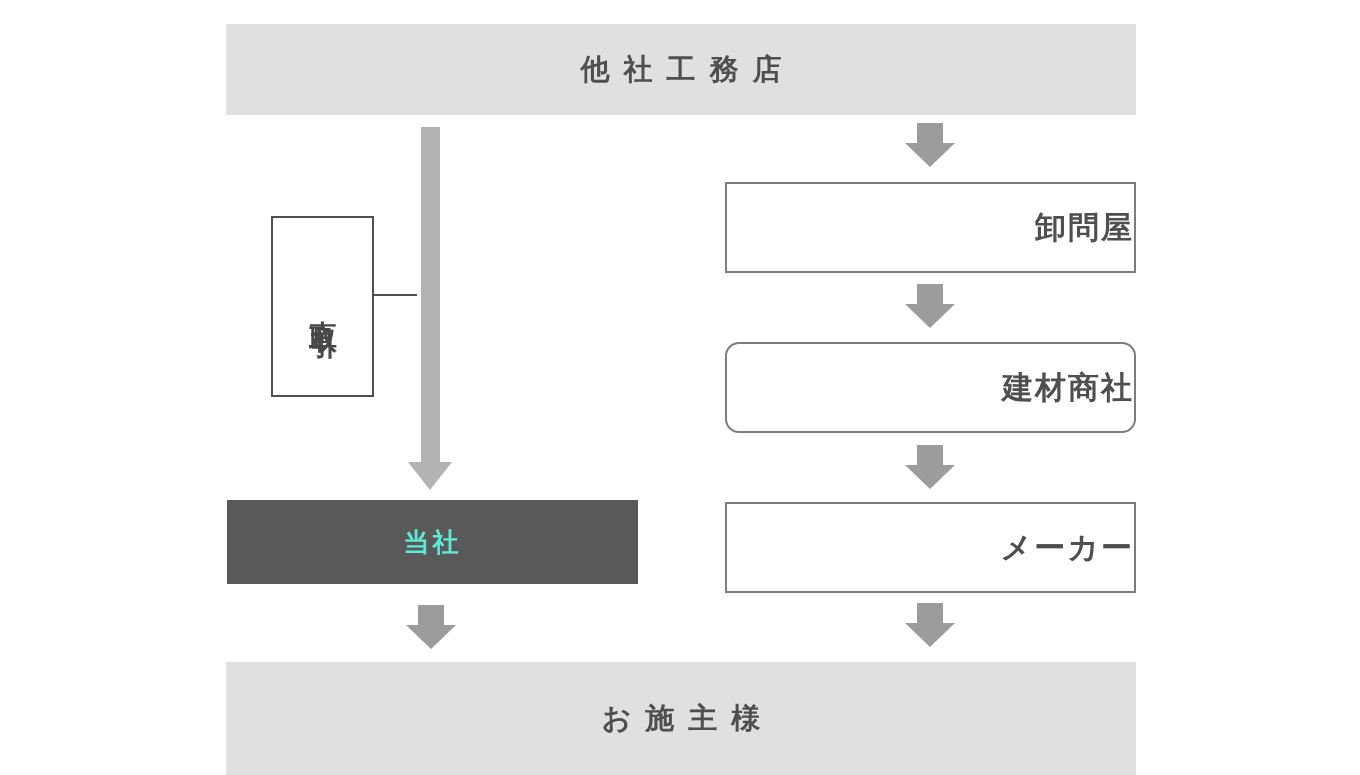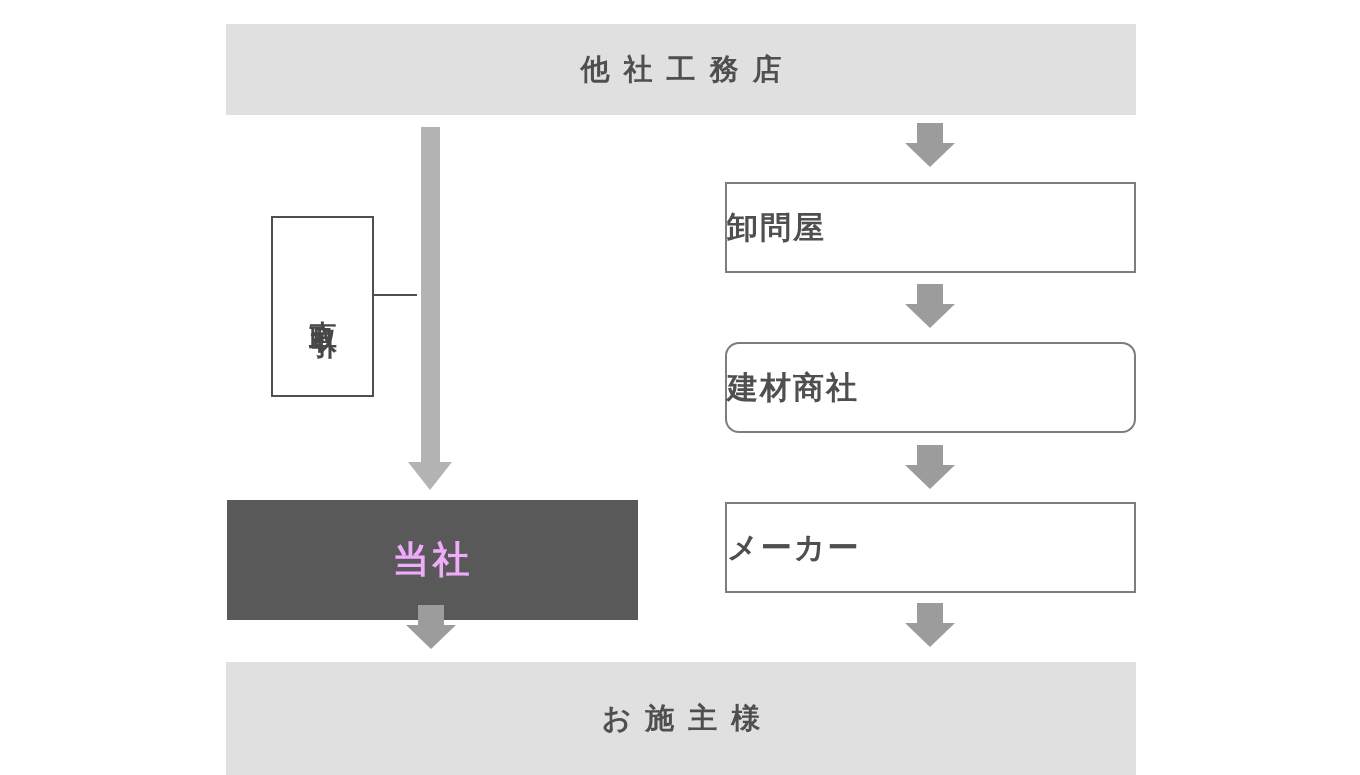--- a/index.html
+++ b/index.html
@@ -29,30 +29,30 @@
     letter-spacing:14px;text-indent:14px;
   }
   .bar.top{top:24px;}
   .bar.bottom{top:662px;height:114px;}
   
   .flow-box{
     position:absolute;left:725px;width:411px;height:91px;
     background:#ffffff;
     border:2px solid var(--box-border);
     box-sizing:border-box;
-    display:flex;align-items:center;justify-content:flex-start;
+    display:flex;align-items:center;justify-content:flex-end;
     color:var(--text);
     font-size:31px;font-weight:700;letter-spacing:2px;
   }
   
   .company-box{
-    position:absolute;left:227px;top:500px;width:411px;height:120px;
+    position:absolute;left:227px;top:500px;width:411px;height:84px;
     background:var(--company-bg);
     display:flex;align-items:center;justify-content:center;
-    color:#f0abfc;font-size:37px;font-weight:700;letter-spacing:3px;
+    color:#5eead4;font-size:26px;font-weight:700;letter-spacing:3px;
   }
   
   .direct-box{
     position:absolute;left:271px;top:216px;width:103px;height:181px;
     background:#ffffff;
     border:2px solid var(--direct-border);
     box-sizing:border-box;
     display:flex;align-items:center;justify-content:center;
   }
   .vtext{

